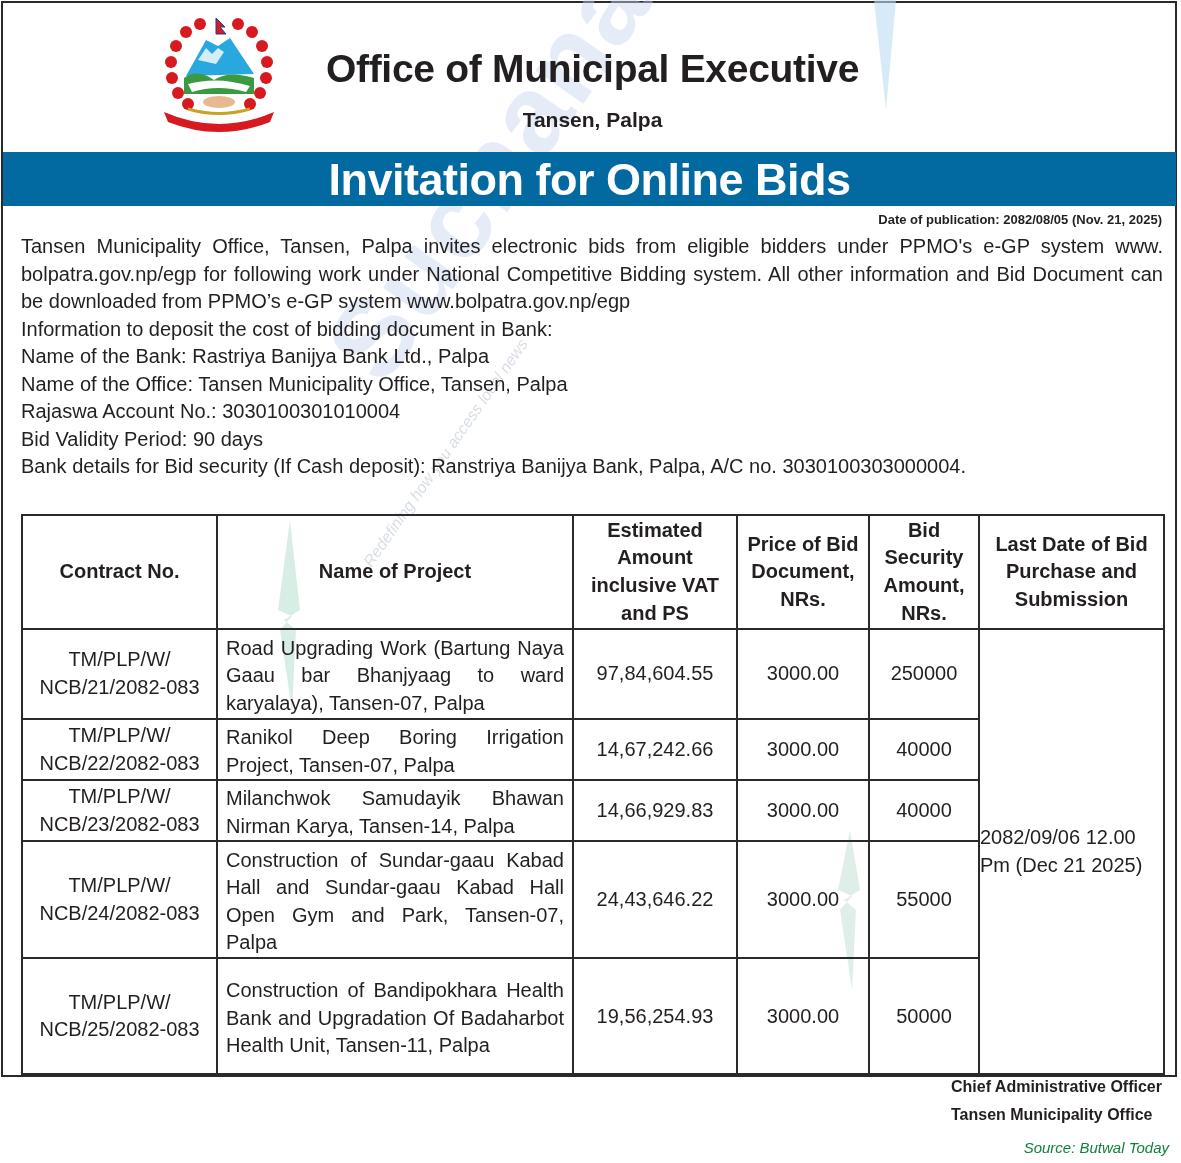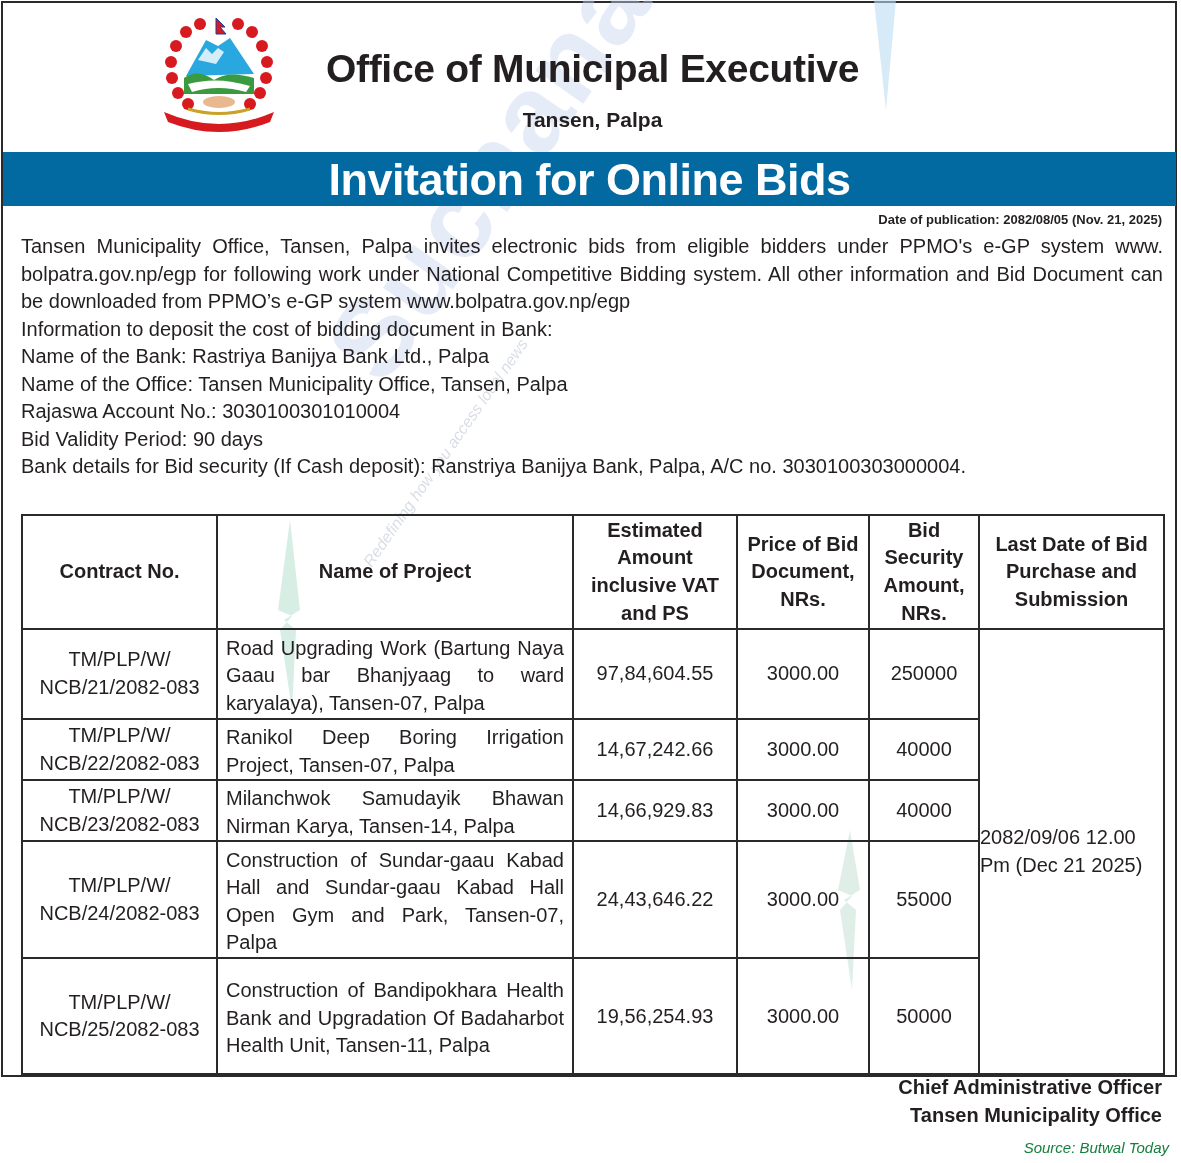--- a/index.html
+++ b/index.html
@@ -33,21 +33,21 @@
   .body-text .line { white-space: nowrap; }
 
   table.bids { position: absolute; left: 21px; top: 514px; width: 1142px; border-collapse: collapse;
                font-size: 20px; line-height: 27.6px; table-layout: fixed; }
   table.bids th, table.bids td { border: 2px solid #2a2a2a; padding: 0 6px; vertical-align: middle; }
   table.bids th { font-weight: bold; text-align: center; height: 112px; }
   table.bids td { text-align: center; }
   table.bids td.proj { text-align: justify; text-align-last: left; padding: 4px 8px 0 8px; }
   table.bids td.lastdate { text-align: left; padding-left: 0; }
 
-  .sign { position: absolute; right: 19px; top: 1073px; text-align: right; font-size: 20px; font-weight: bold; line-height: 28px; }
+  .sign { position: absolute; right: 19px; top: 1073px; text-align: left; font-size: 16px; font-weight: bold; line-height: 28px; }
   .source { position: absolute; right: 12px; top: 1139px; font-size: 15px; font-style: italic; color: #15803d;
             font-family: "Liberation Sans", sans-serif; }
 </style>
 </head>
 <body>
 
 <div class="frame"></div>
 
 <div class="watermark wm-text">Suchana</div>
 <div class="watermark wm-sub">Redefining how you access local news</div>

